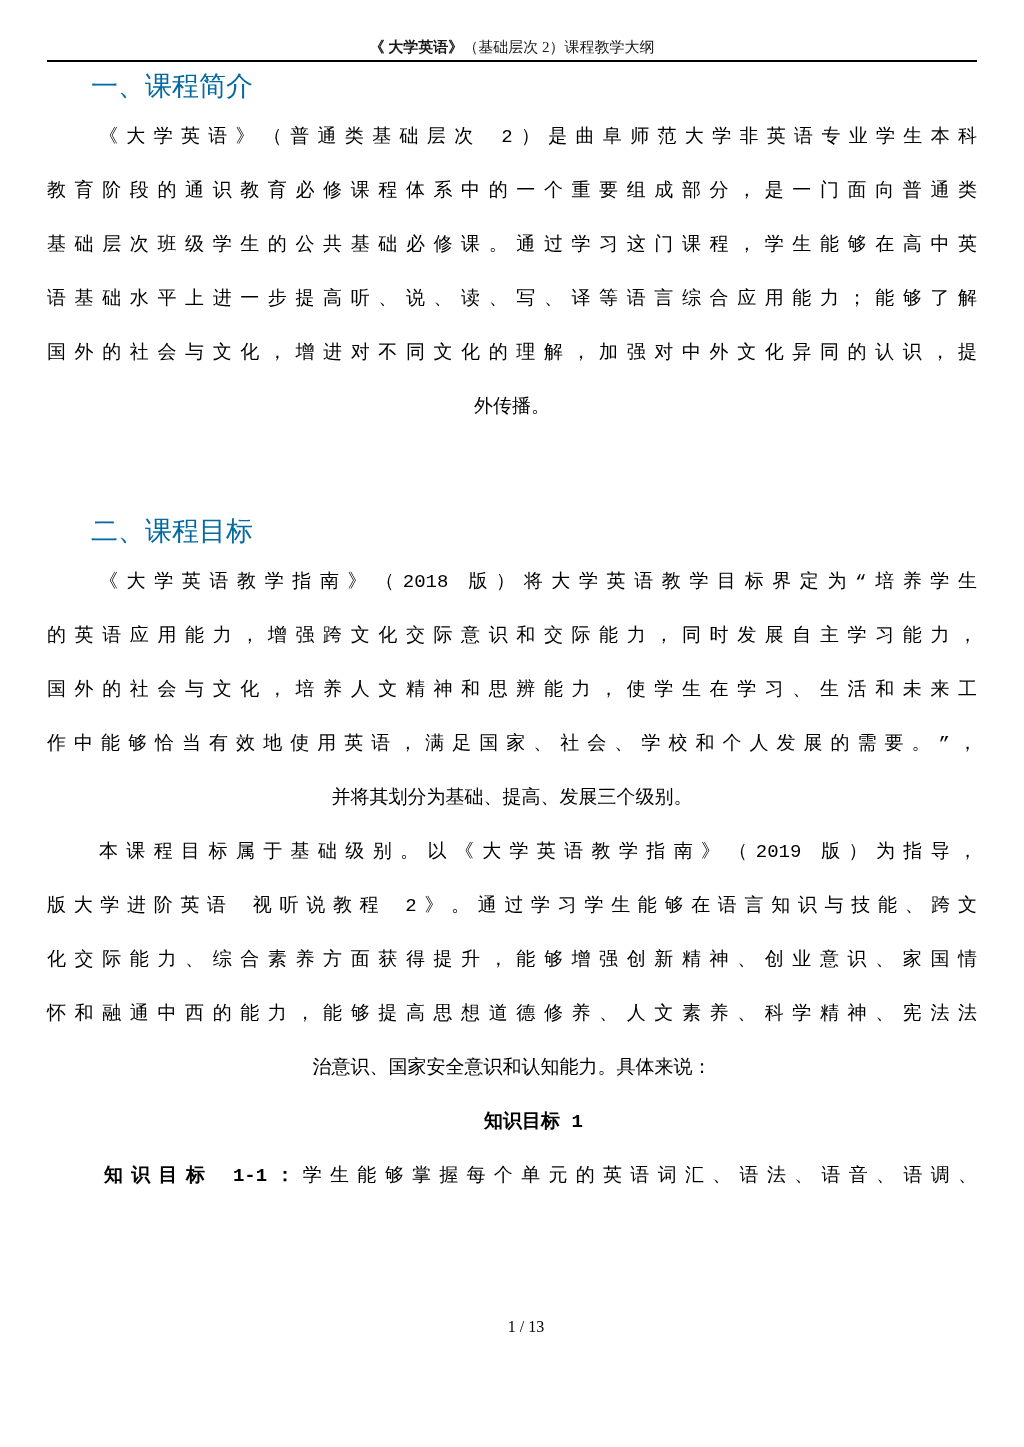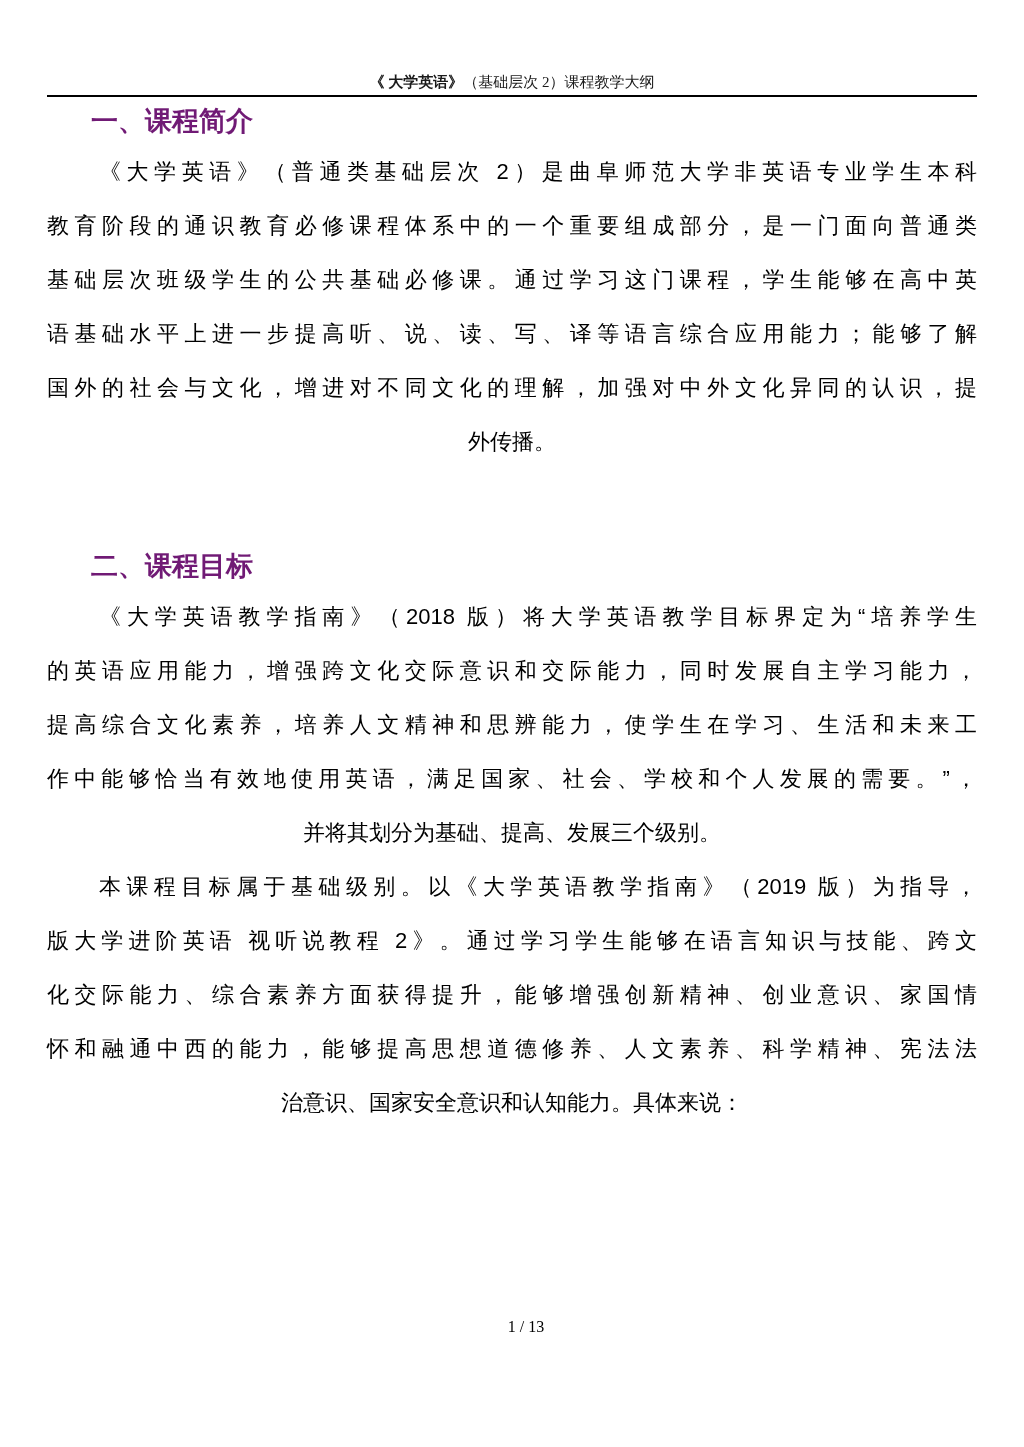--- a/index.html
+++ b/index.html
@@ -6,44 +6,44 @@
   .page {
     position: relative;
     width: 1024px;
     height: 1447px;
     background: #ffffff;
     color: #000000;
     overflow: hidden;
   }
   .doc-header {
     margin: 0 47px;
-    padding-top: 73px;
+    padding-top: 38px;
     padding-bottom: 4px;
     border-bottom: 2px solid #000000;
     text-align: center;
     font-family: "Liberation Serif", serif;
     font-size: 15px;
     line-height: 18px;
     color: #1a1a1a;
   }
   .hdr-bold { font-weight: bold; }
   .sec-heading {
     margin: 6px 47px 6px 47px;
     font-family: "Liberation Sans", sans-serif;
-    font-weight: bold;
+    font-weight: normal;
     font-size: 27px;
     line-height: 36px;
     text-indent: 44px;
-    color: #701a75;
+    color: #0369a1;
   }
   .mt2 { margin-top: 79px; }
   .para, .obj {
     margin: 0 47px;
-    font-family: Liberation Sans, sans-serif;
-    font-size: 22px;
+    font-family: Liberation Mono, monospace;
+    font-size: 19px;
     line-height: 54px;
     color: #000000;
   }
   .ln { text-align: center; }
   .j  { text-align: justify; text-align-last: justify; }
   .ind  { text-indent: 52px; }
   .ind-obj1 { text-indent: 43px; }
   .ind-obj2 { text-indent: 57px; }
   .b { font-weight: bold; }
   .doc-footer {
@@ -77,29 +77,37 @@
     <div class="ln j">语基础水平上进一步提高听、说、读、写、译等语言综合应用能力；能够了解</div>
     <div class="ln j">国外的社会与文化，增进对不同文化的理解，加强对中外文化异同的认识，提</div>
     <div class="ln">外传播。</div>
   </div>
 
   <h1 class="sec-heading mt2">二、课程目标</h1>
 
   <div class="para">
     <div class="ln j ind">《大学英语教学指南》（2018 版）将大学英语教学目标界定为“培养学生</div>
     <div class="ln j">的英语应用能力，增强跨文化交际意识和交际能力，同时发展自主学习能力，</div>
-    <div class="ln j">提高综合文化素养，培养人文精神和思辨能力，使学生在学习、生活和未来工</div>
+    <div class="ln j">国外的社会与文化，培养人文精神和思辨能力，使学生在学习、生活和未来工</div>
     <div class="ln j">作中能够恰当有效地使用英语，满足国家、社会、学校和个人发展的需要。”，</div>
     <div class="ln">并将其划分为基础、提高、发展三个级别。</div>
   </div>
 
   <div class="para">
     <div class="ln j ind">本课程目标属于基础级别。以《大学英语教学指南》（2019 版）为指导，</div>
     <div class="ln j">版大学进阶英语 视听说教程 2》。通过学习学生能够在语言知识与技能、跨文</div>
     <div class="ln j">化交际能力、综合素养方面获得提升，能够增强创新精神、创业意识、家国情</div>
     <div class="ln j">怀和融通中西的能力，能够提高思想道德修养、人文素养、科学精神、宪法法</div>
     <div class="ln">治意识、国家安全意识和认知能力。具体来说：</div>
   </div>
 
+  <div class="obj">
+    <div class="ln ind-obj1">
+      <span class="b">知识目标 1</span>
+    </div>
+    <div class="ln j ind-obj2">
+      <span class="b">知识目标 1-1：</span><span>学生能够掌握每个单元的英语词汇、语法、语音、语调、</span>
+    </div>
+  </div>
 
   <div class="doc-footer">1 / 13</div>
 
 </div>
 
 </body></html>

